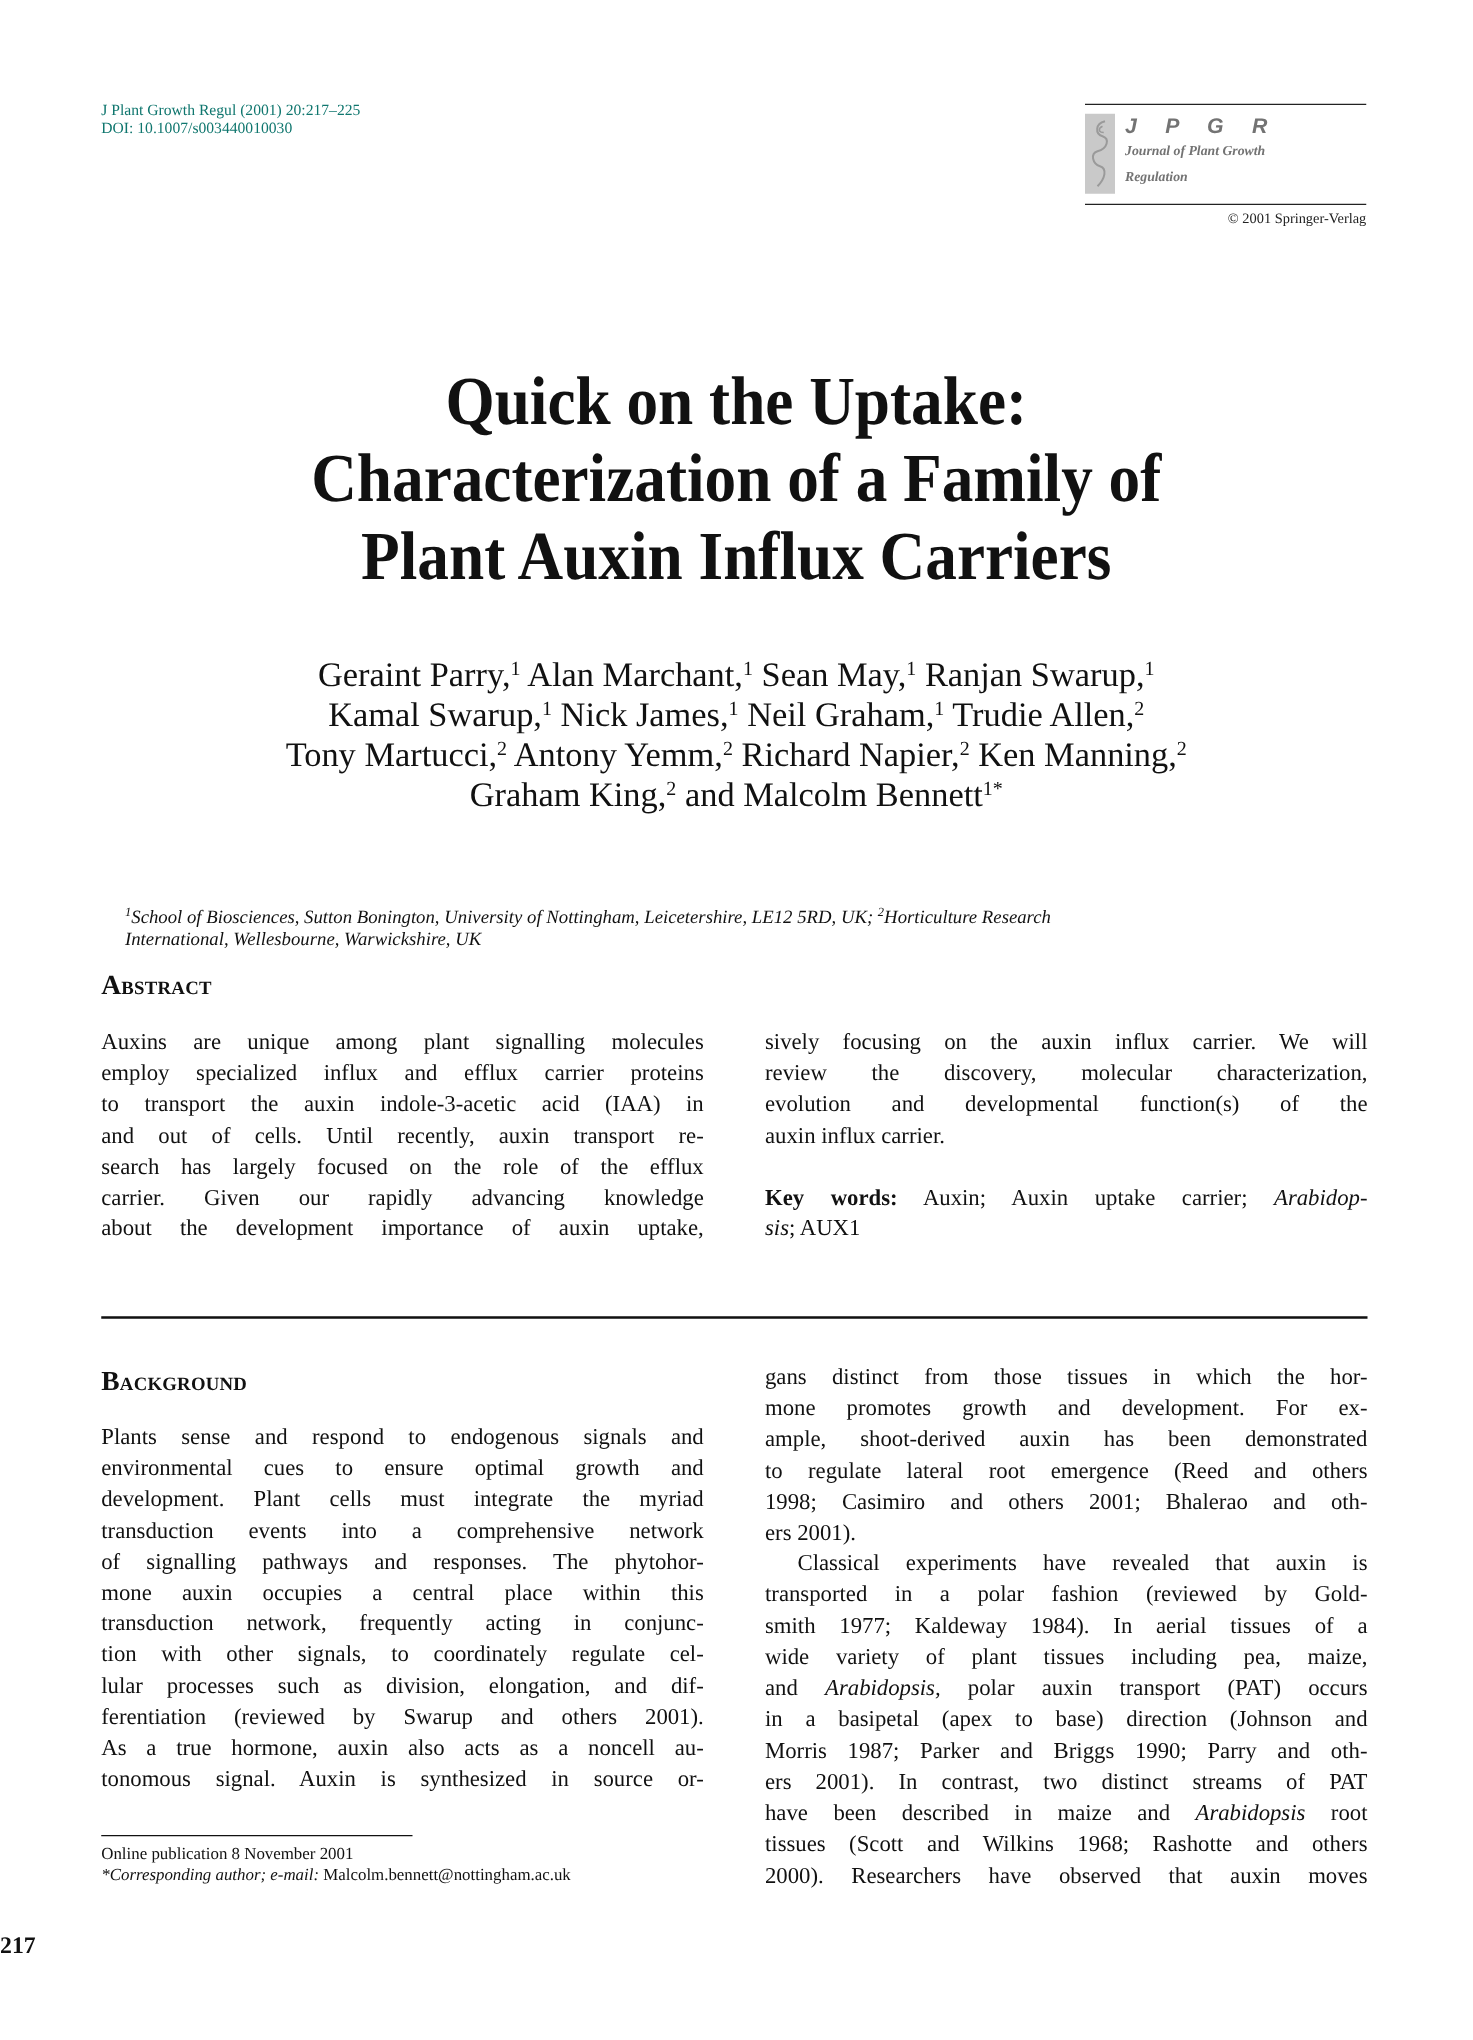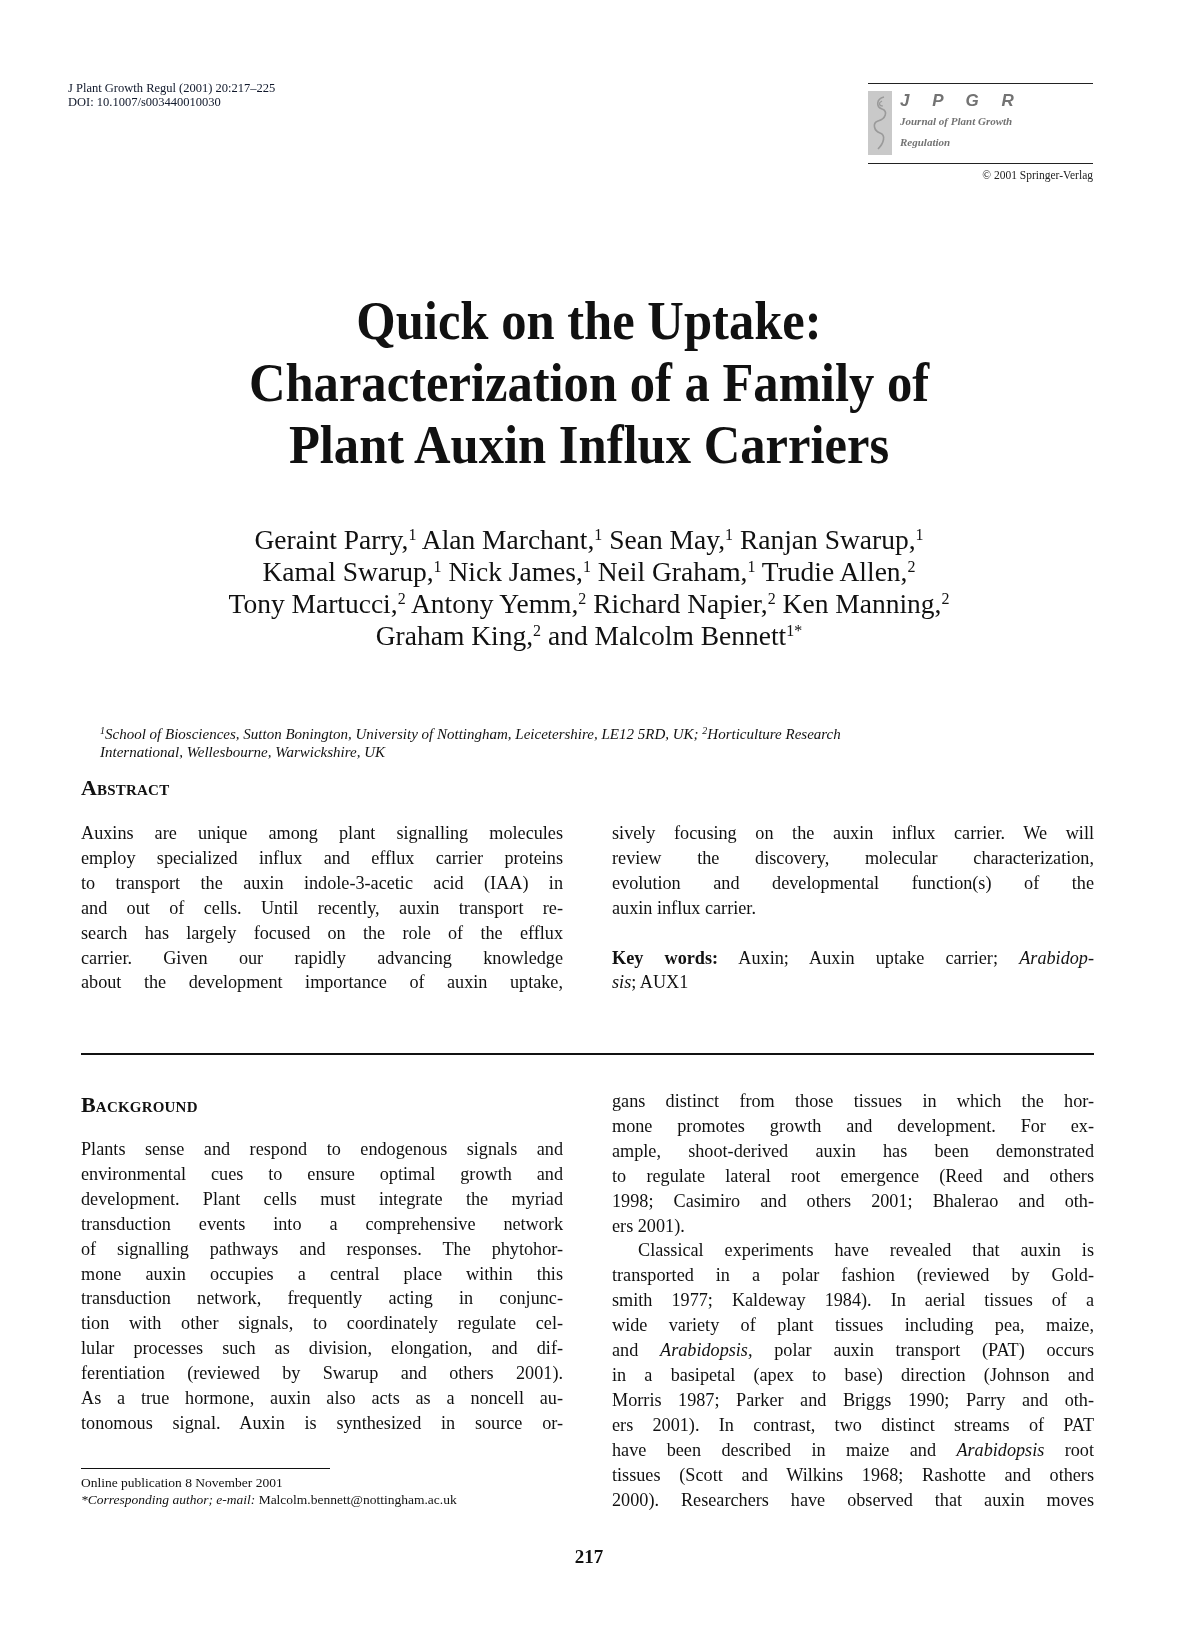--- a/index.html
+++ b/index.html
@@ -12,25 +12,25 @@
       height: 1632px;
       position: relative;
       overflow: hidden;
       color: #111111;
       font-family: "DejaVu Serif", "Liberation Serif", serif;
     }
     .abs { position: absolute; }
 
     
     .citation {
-      left: 68px; top: 81px;
+      left: 81px; top: 81px;
       font-family: "Liberation Serif", serif;
       font-size: 12.5px;
       line-height: 14px;
-      color: #0f172a;
+      color: #0f766e;
     }
 
     
     .logo {
       left: 868px; top: 83px; width: 225px;
     }
     .logo-rule-top, .logo-rule-bottom {
       height: 1px; background: #222; width: 225px;
     }
     .logo-body {
@@ -144,21 +144,21 @@
     .footnotes {
       left: 81px; top: 1474px;
       font-family: "Liberation Serif", serif;
       font-size: 13.5px;
       line-height: 17px;
     }
     .footnotes .it { font-style: italic; }
 
     .page-number {
       left: 0; width: 1178px; top: 1546px;
-      text-align: center;
+      text-align: left;
       font-family: "Liberation Serif", serif;
       font-weight: bold;
       font-size: 19px;
     }
     em { font-style: italic; }
   </style>
 </head>
 <body>
 
 <div class="abs citation">

